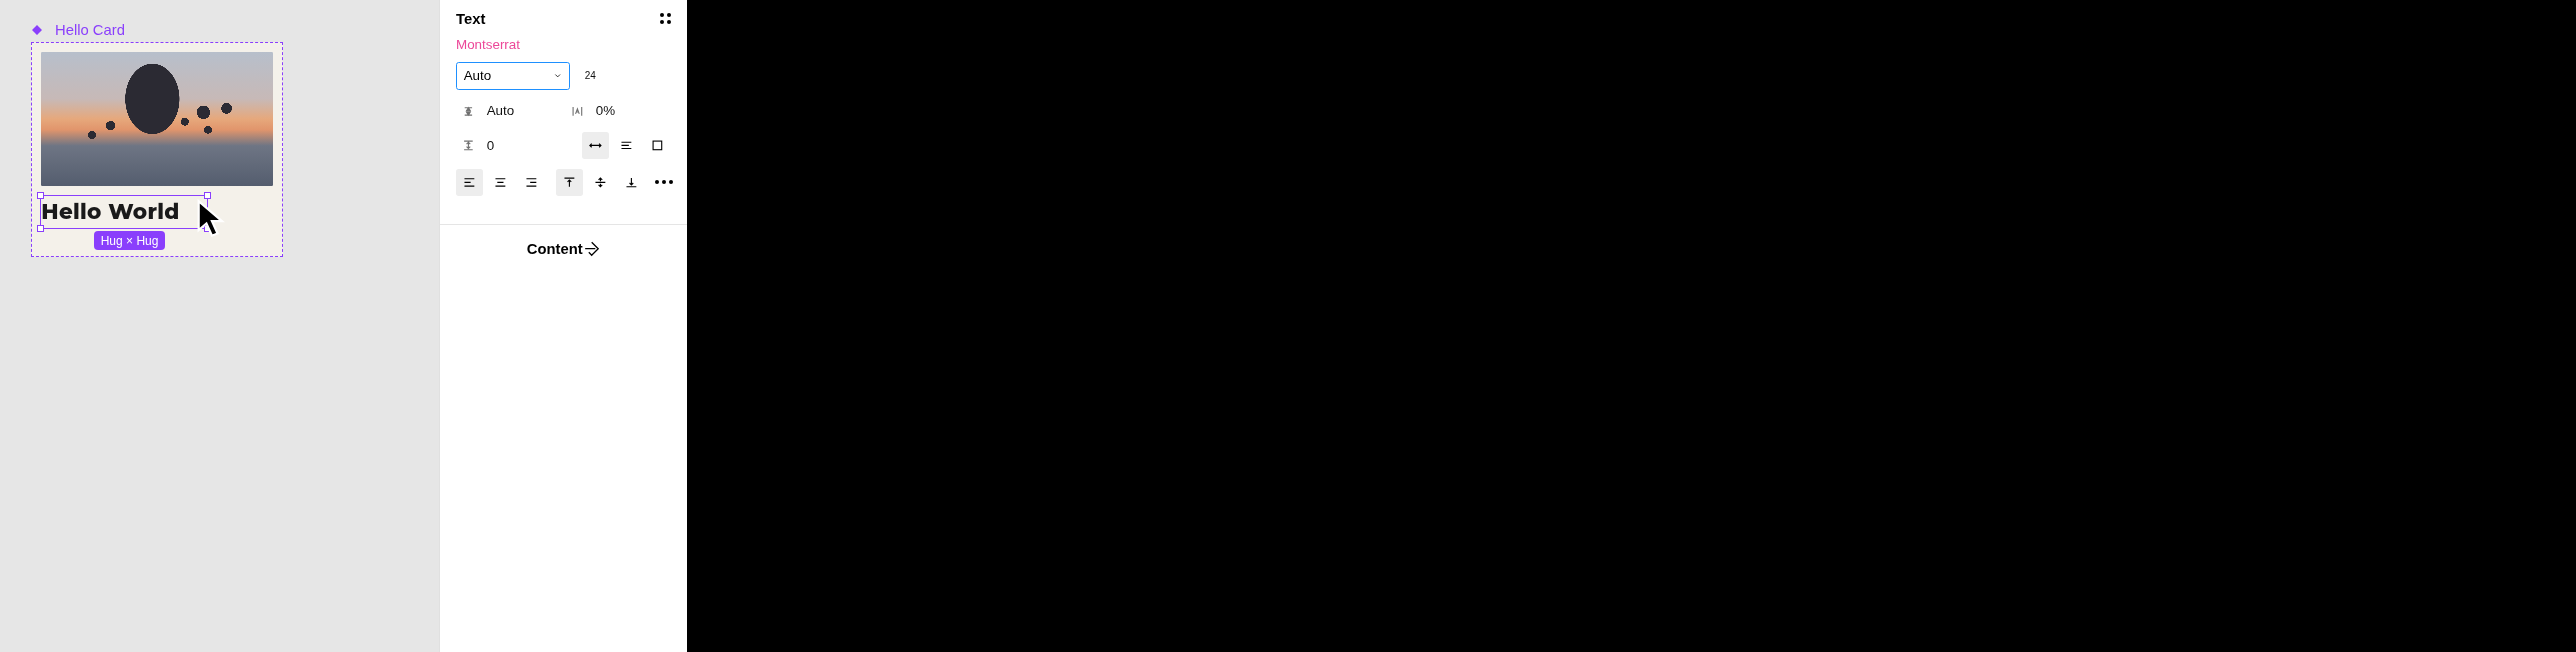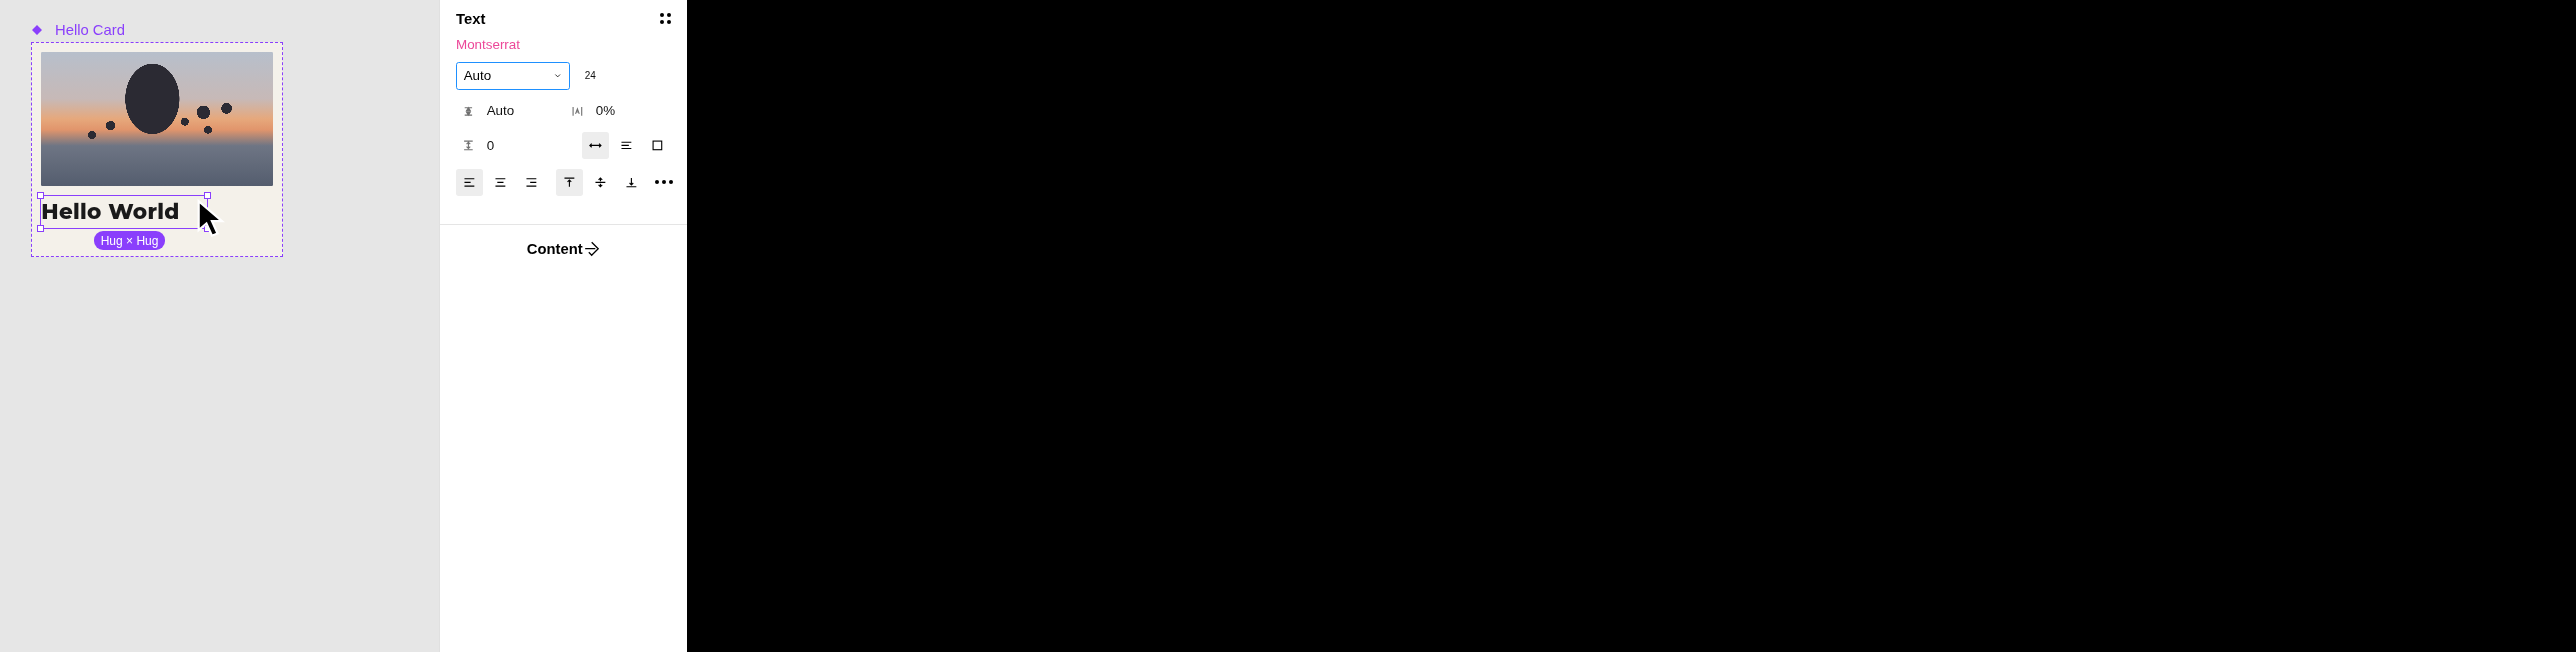--- a/index.html
+++ b/index.html
@@ -98,21 +98,21 @@
   }
   .size-badge {
     position: absolute;
     top: 231px;
     left: 94px;
     background: #8a3ffc;
     color: #fff;
     font-size: 12px;
     font-weight: 500;
     padding: 2.7px 6.7px;
-    border-radius: 9px;
+    border-radius: 4px;
   }
   .cursor {
     position: absolute;
     top: 199px;
     left: 195px;
     pointer-events: none;
   }
 
   
   .panel-header {

